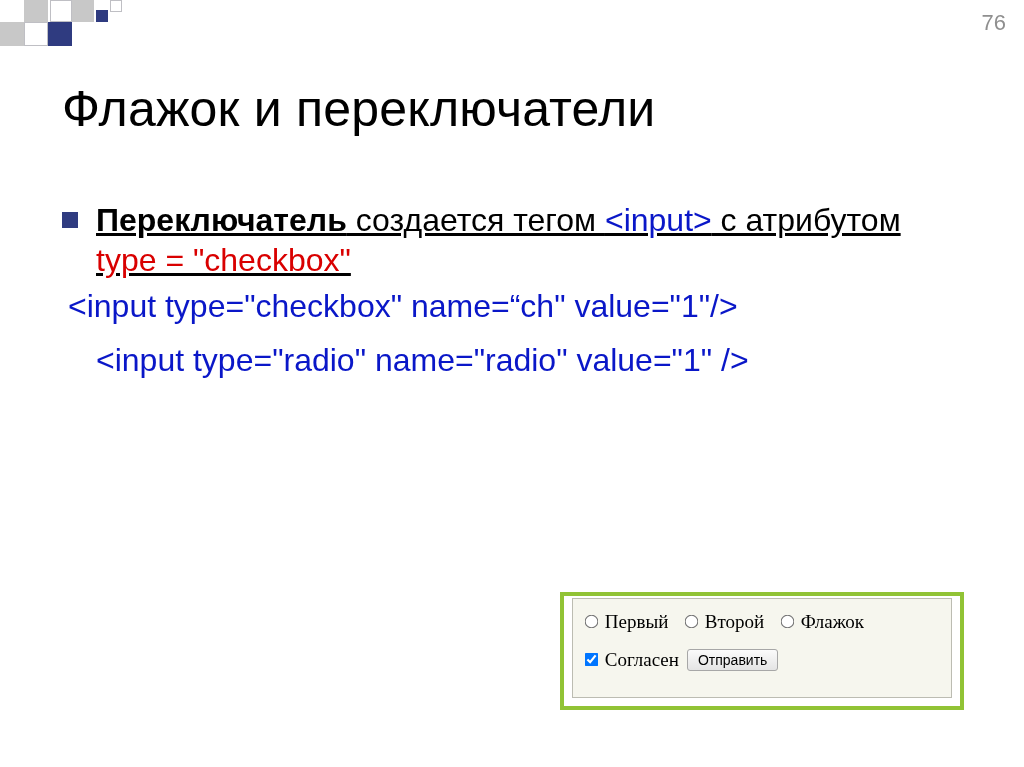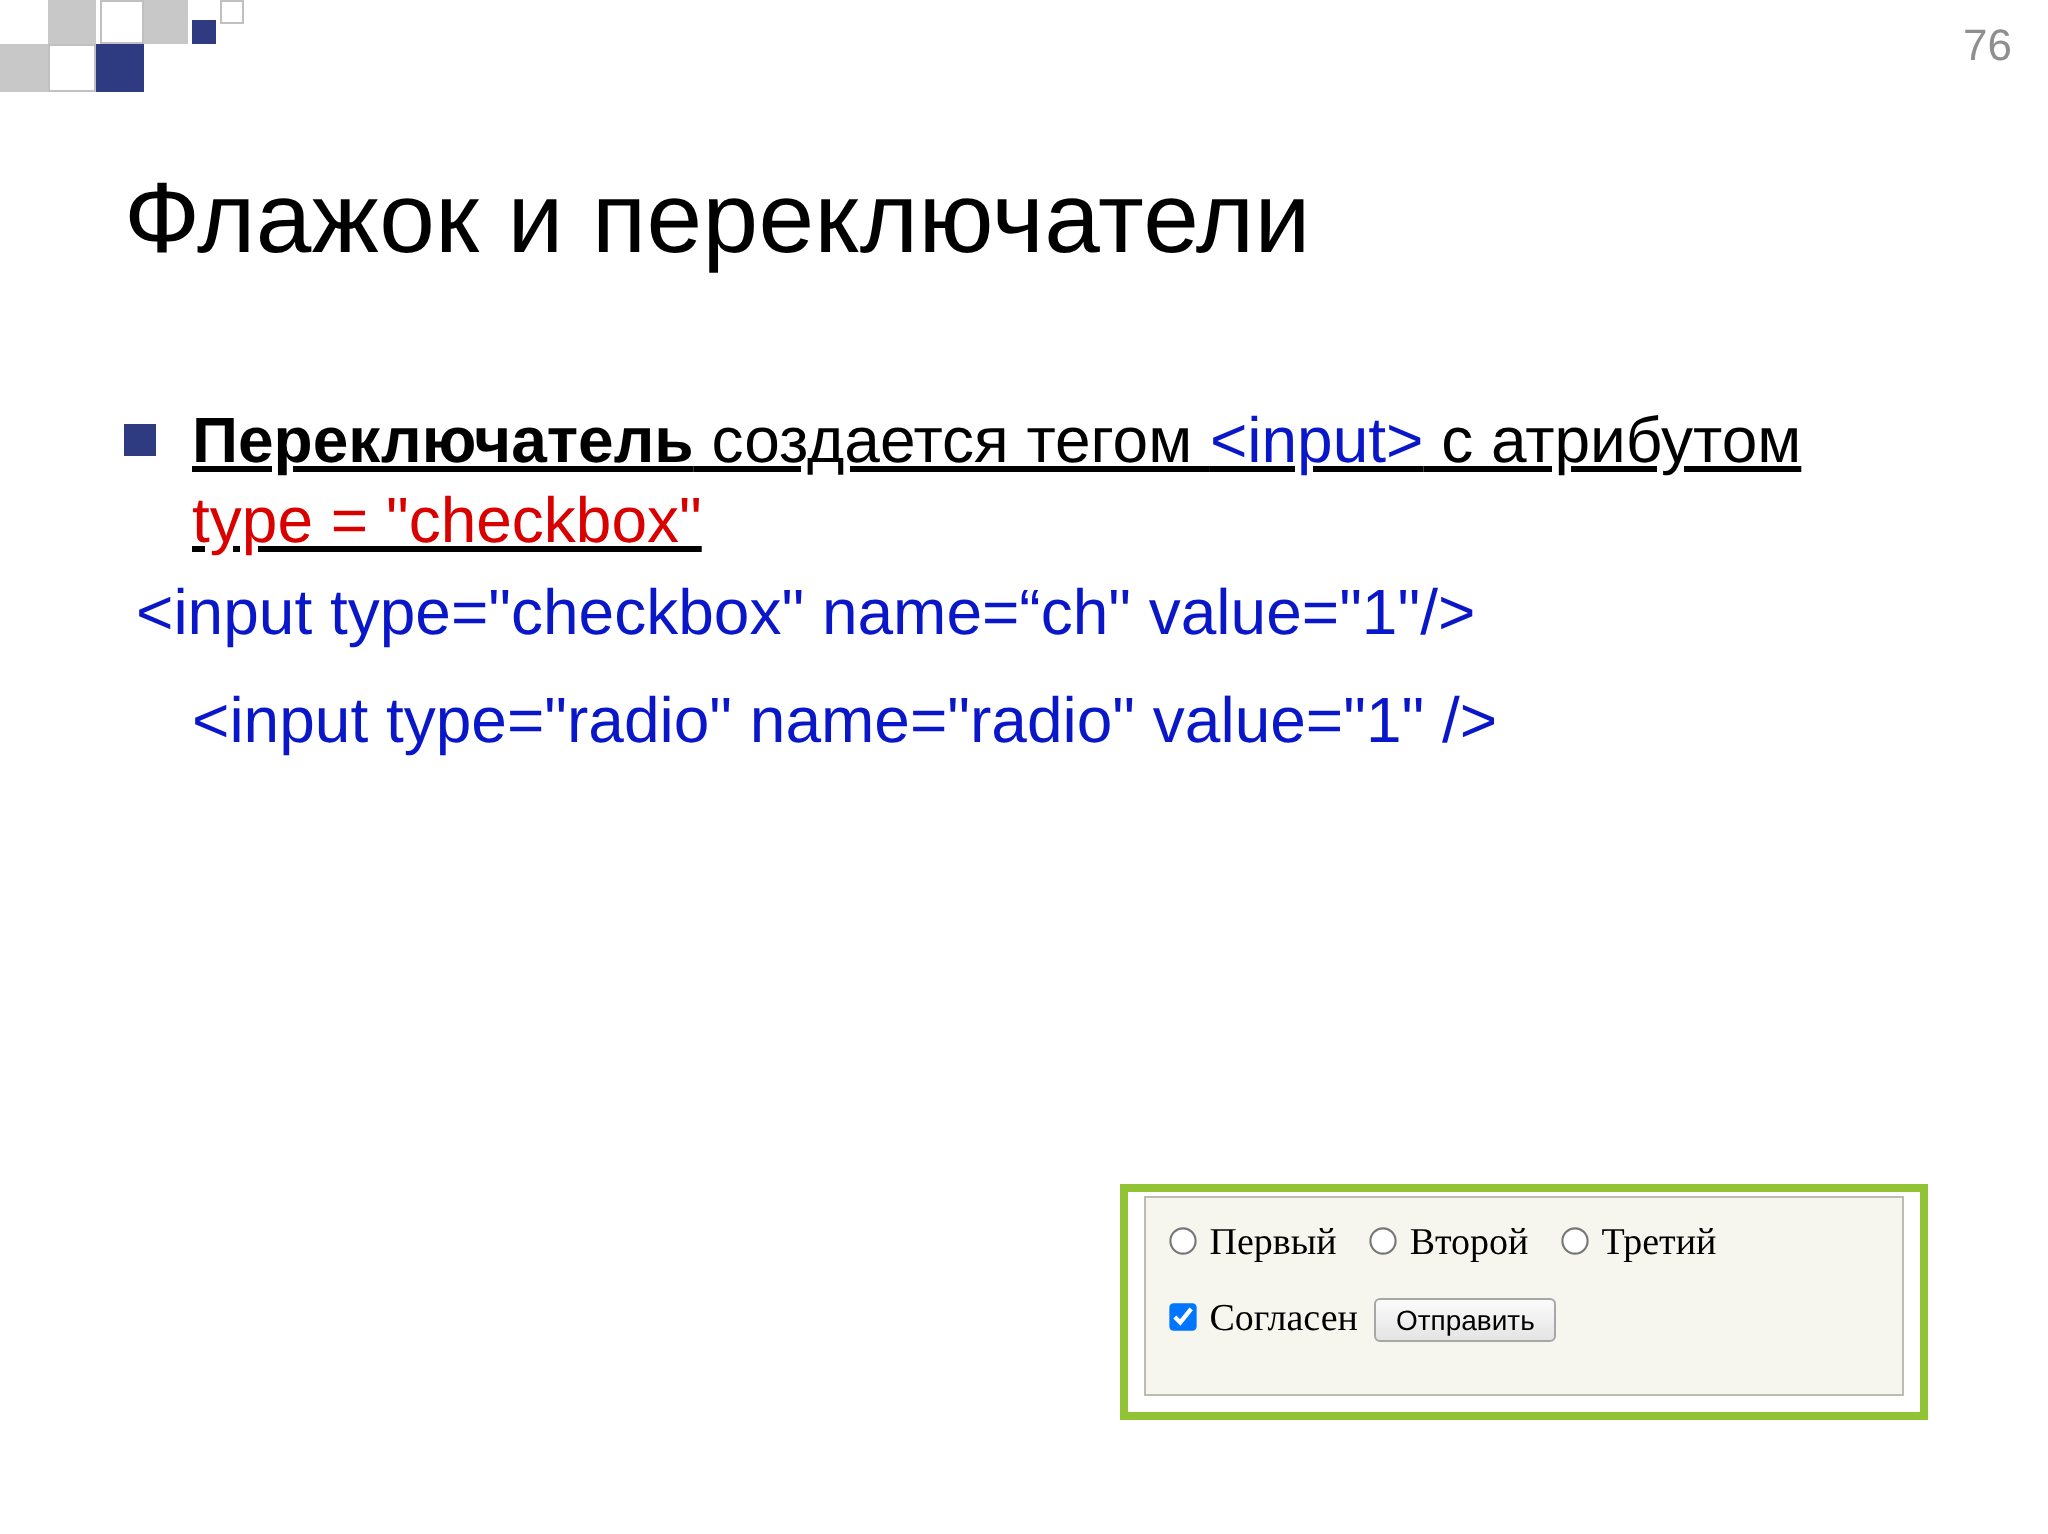--- a/index.html
+++ b/index.html
@@ -169,21 +169,21 @@
 
   </div>
 
   <div class="formbox-wrap">
     <div class="formbox">
       <div class="form-row">
         <label><input type="radio" name="r" style=""> <span>Первый</span></label>
         &nbsp;
         <label><input type="radio" name="r" style=""> <span>Второй</span></label>
         &nbsp;
-        <label><input type="radio" name="r" style=""> <span>Третий</span></label>
+        <label><input type="radio" name="r" style=""> <span>Флажок</span></label>
       </div>
       <div class="form-row2">
         <label><input type="checkbox" checked="" style=""> <span>Согласен</span></label>
         <button class="btn">Отправить</button>
       </div>
     </div>
   </div>
 
 </div>
 

